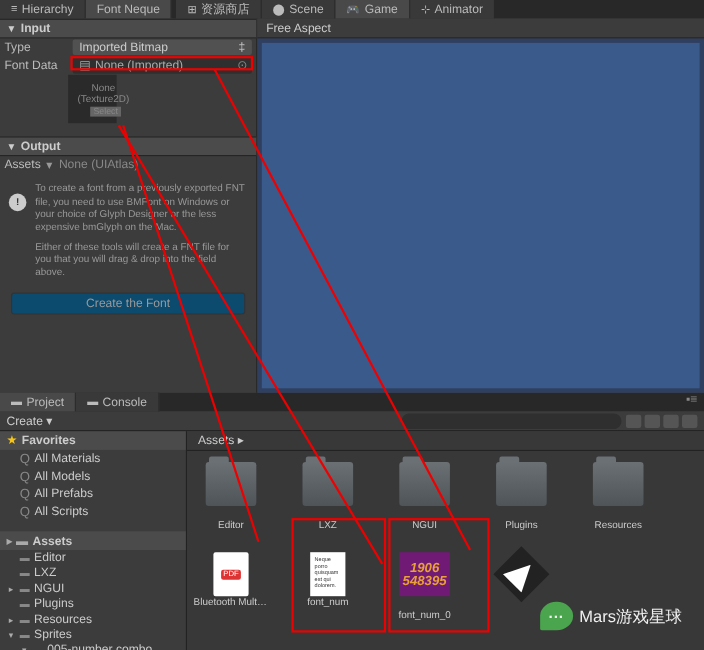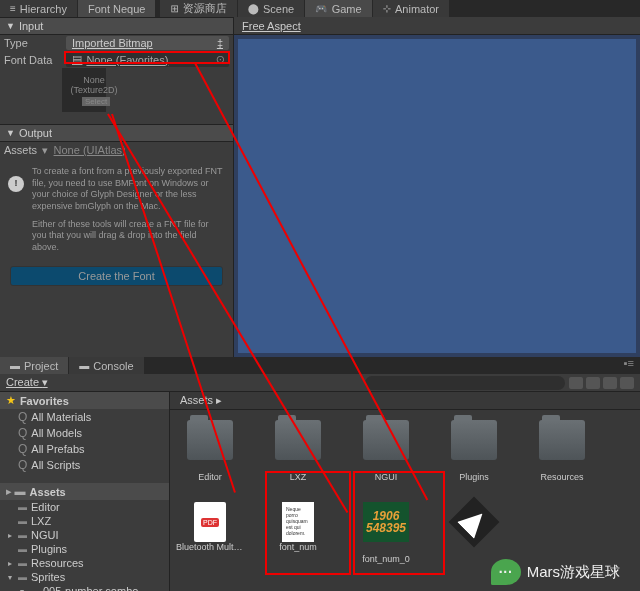--- a/index.html
+++ b/index.html
@@ -5,29 +5,29 @@
 * { margin: 0; padding: 0; box-sizing: border-box; font-family: Arial, sans-serif; }
 body { width: 640px; height: 591px; background: #393939; color: #ccc; font-size: 11px; overflow: hidden; position: relative; }
 
 .tabs-row { display: flex; height: 17px; background: #282828; }
 .tab { padding: 2px 10px; background: #393939; border-right: 1px solid #282828; display: flex; align-items: center; cursor: pointer; color: #bbb; }
 .tab.active { background: #494949; }
 .tab .icon { margin-right: 4px; font-size: 10px; }
 
 .top-section { display: flex; height: 340px; }
 .left-panel { width: 234px; background: #3c3c3c; border-right: 1px solid #222; }
-.right-panel { flex: 1; background: #3c3c3c; text-decoration: underline; }
+.right-panel { flex: 1; background: #3c3c3c; }
 
 .section-header { background: #4b4b4b; padding: 2px 6px; display: flex; align-items: center; border-top: 1px solid #222; border-bottom: 1px solid #222; }
 .section-header .arrow { margin-right: 4px; font-size: 9px; }
-.section-header .title { font-weight: normal; text-align: right; }
+.section-header .title { font-weight: bold; text-align: right; }
 
 .prop-row { display: flex; padding: 1px 4px; align-items: center; min-height: 16px; }
 .prop-label { width: 62px; color: #bbb; }
-.prop-value { flex: 1; text-decoration: underline; }
+.prop-value { flex: 1; }
 .dropdown { background: #515151; padding: 1px 6px; display: flex; justify-content: space-between; align-items: center; border-radius: 2px; }
 .object-field { background: #2f2f2f; padding: 1px 6px; display: flex; align-items: center; border-radius: 2px; color: #aaa; position: relative; }
 .object-field .circ { position: absolute; right: 4px; color: #888; }
 .texture-box { background: #2a2a2a; width: 44px; height: 44px; margin-left: 62px; display: flex; flex-direction: column; align-items: center; justify-content: center; color: #888; font-size: 9px; text-align: center; padding-left: 20px; }
 .select-btn { background: #666; margin: 2px auto 0; font-size: 8px; padding: 0 3px; }
 
 .help-box { padding: 8px; color: #999; font-size: 9px; line-height: 1.3; display: flex; }
 .help-icon { width: 16px; height: 16px; background: #ccc; border-radius: 50%; color: #333; display: flex; align-items: center; justify-content: center; margin-right: 8px; flex-shrink: 0; font-weight: bold; margin-top: 10px; }
 .create-btn { background: #0c4a6e; border: 1px solid #333; padding: 3px; text-align: center; margin: 4px 10px; border-radius: 3px; color: #999; }
 
@@ -50,35 +50,35 @@
 .assets-header { background: #383838; padding: 2px 10px; border-bottom: 1px solid #222; }
 .asset-grid { display: flex; flex-wrap: wrap; padding: 10px 6px; gap: 20px 20px; }
 .asset-item { width: 68px; display: flex; flex-direction: column; align-items: center; }
 .asset-icon { width: 46px; height: 40px; margin-bottom: 12px; position: relative; }
 .asset-label { font-size: 9px; color: #ccc; text-align: center; white-space: nowrap; overflow: hidden; text-overflow: ellipsis; width: 100%; }
 .folder-icon { background: linear-gradient(#6a7074, #4e5458); border-radius: 3px; }
 .folder-icon::before { content: ""; position: absolute; top: -5px; left: 3px; width: 18px; height: 6px; background: #6a7074; border-radius: 2px 2px 0 0; }
 .pdf-icon { background: #fff; border-radius: 2px; display: flex; align-items: center; justify-content: center; width: 32px; height: 40px; margin: 0 auto; }
 .pdf-badge { background: #d33; color: #fff; font-size: 7px; padding: 1px 2px; border-radius: 2px; }
 .text-icon { background: #fff; width: 32px; height: 40px; margin: 0 auto; padding: 4px; font-size: 5px; color: #333; text-align: left; line-height: 1.2; overflow: hidden; }
-.image-icon { background: #14532d; display: flex; flex-wrap: wrap; align-content: center; justify-content: center; font-family: serif; font-weight: bold; font-style: italic; padding: 2px; }
+.image-icon { background: #701a75; display: flex; flex-wrap: wrap; align-content: center; justify-content: center; font-family: serif; font-weight: bold; font-style: italic; padding: 2px; }
 .image-icon span { color: #e8a038; font-size: 12px; line-height: 1; }
 .unity-icon { display: flex; align-items: center; justify-content: center; }
 .unity-logo { width: 36px; height: 36px; background: #222; transform: rotate(45deg); position: relative; }
 .unity-logo::after { content: ""; position: absolute; inset: 6px; background: #fff; clip-path: polygon(50% 0, 100% 100%, 0 100%); }
 
 .red-box { border: 2px solid #e00; position: absolute; pointer-events: none; }
 .red-line { position: absolute; background: #e00; height: 2px; transform-origin: left center; pointer-events: none; }
 
-.toolbar-row { display: flex; background: #3c3c3c; height: 18px; align-items: center; padding: 0 6px; border-bottom: 1px solid #222; text-decoration: underline; }
+.toolbar-row { display: flex; background: #3c3c3c; height: 18px; align-items: center; padding: 0 6px; border-bottom: 1px solid #222; }
 .search-box { background: #2f2f2f; border-radius: 8px; width: 200px; height: 14px; margin-left: auto; margin-right: 4px; }
 .mini-icons { display: flex; gap: 3px; }
 .mini-icons span { width: 14px; height: 12px; background: #555; border-radius: 2px; }
 
-.watermark { position: absolute; right: 20px; bottom: 6px; display: flex; align-items: center; color: #fff; opacity: 0.92; }
+.watermark { position: absolute; right: 20px; bottom: 18px; display: flex; align-items: center; color: #fff; opacity: 0.92; }
 .watermark .bubble { width: 30px; height: 26px; background: #4caf50; border-radius: 50% 50% 50% 5%; margin-right: 6px; position: relative; }
 .watermark .bubble::after { content: "···"; position: absolute; inset: 0; color: #fff; display: flex; align-items: center; justify-content: center; font-size: 14px; font-weight: bold; }
 </style>
 </head>
 <body>
 
 <div class="tabs-row">
   <div class="tab">
       <span class="icon">≡</span>
       <span>Hierarchy</span>
@@ -116,21 +116,21 @@
       <span class="prop-label">Type</span>
       <div class="prop-value dropdown">
         <span>Imported Bitmap</span>
         <span>‡</span>
       </div>
     </div>
     <div class="prop-row">
       <span class="prop-label">Font Data</span>
       <div class="prop-value object-field">
         <span style="margin-right:4px">▤</span>
-        <span>None (Favorites)</span>
+        <span>None (Imported)</span>
         <span class="circ">⊙</span>
       </div>
     </div>
     <div class="texture-box">
       <span>None</span>
       <span>(Texture2D)</span>
       <div class="select-btn">Select</div>
     </div>
     <div style="height:12px"></div>
     <div class="section-header">

